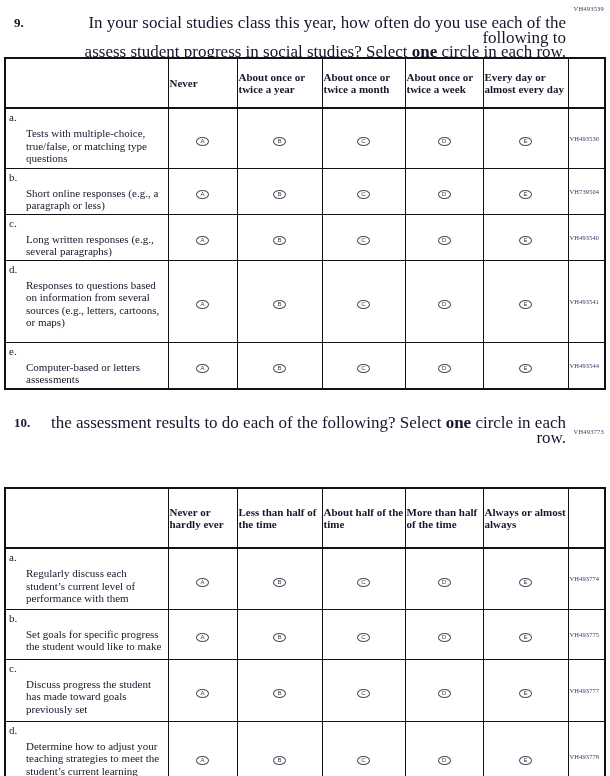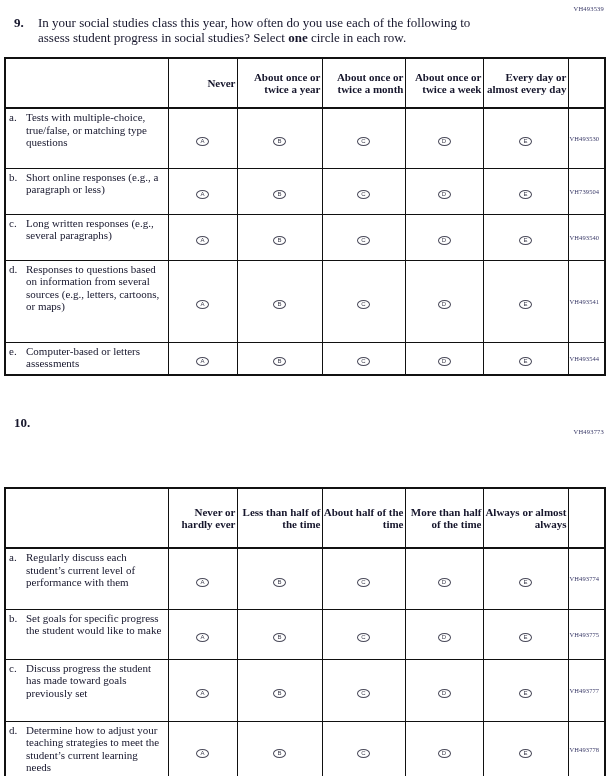--- a/index.html
+++ b/index.html
@@ -7,34 +7,34 @@
   .page { position:relative; width:610px; height:776px; background:#ffffff; overflow:hidden; }
 
   .qcode { position:absolute; right:6px; font-size:6.5px; color:#3a3a68; font-family:"Liberation Serif", serif; letter-spacing:.2px; }
   .q9-code { top:5px; }
   .q10-code { top:428px; }
 
   .question { position:absolute; left:14px; display:flex; }
   .q9 { top:16px; }
   .q10 { top:416px; }
   .qnum { width:24px; font-weight:bold; font-size:13px; line-height:14.5px; }
-  .qtext { width:528px; font-size:13px; line-height:14.5px; }
+  .qtext { width:528px; font-size:17px; line-height:14.5px;text-align:right; }
   .qtext .line { display:block; }
   .bold { font-weight:bold; }
 
   table { position:absolute; left:4px; width:602px; border-collapse:collapse; table-layout:fixed; background:#fff; }
   .t9 { top:57px; }
   .t10 { top:487px; }
   th, td { border:1px solid #111; }
   table { border:2px solid #111; }
-  th { border-bottom:2px solid #111; font-size:11px; line-height:12px; font-weight:bold; text-align:right; vertical-align:middle; padding:2px 1px; }
+  th { border-bottom:2px solid #111; font-size:11px; line-height:12px; font-weight:bold; text-align:left; vertical-align:middle; padding:2px 1px; }
   td.lblcell { vertical-align:top; padding:2px 2px 2px 3px; }
   .lbl { display:flex; font-size:11px; line-height:12.5px; }
   .ltr { width:17px; flex:none; }
-  .txt { flex:1; }
+  .txt { flex:1;margin-top:16px; }
   td.opt { text-align:center; vertical-align:middle; }
   .bubble { display:inline-flex; width:13px; height:9px; border:1px solid #4a4a5a; border-radius:50%;
             align-items:center; justify-content:center; font-family:"Liberation Sans", sans-serif;
             font-size:6px; line-height:7px; color:#3d3d4d; cursor:pointer; }
   td.codecell { vertical-align:middle; font-size:6.5px; color:#3a3a68; padding-left:1px; letter-spacing:.1px; }
 
   
   .t9 .hrow  { height:50px; }
   .t9 .ra { height:60px; } .t9 .rb { height:46px; } .t9 .rc { height:46px; }
   .t9 .rd { height:82px; } .t9 .re { height:33px; }
@@ -147,20 +147,21 @@
       <td class="codecell">VH493544</td>
     </tr>
   </tbody>
     </table>
 
   <div class="qcode q10-code">VH493773</div>
 
   <div class="question q10">
     <span class="qnum">10.</span>
     <span class="qtext">
+      <span class="line"><span>the assessment results to do each of the following? Select </span><span class="bold">one</span><span> circle in each row.</span></span>
     </span>
   </div>
 
   <table class="t10">
     <colgroup>
         <col style="width:163px">
         <col style="width:69px">
         <col style="width:85px">
         <col style="width:83px">
         <col style="width:78px">

